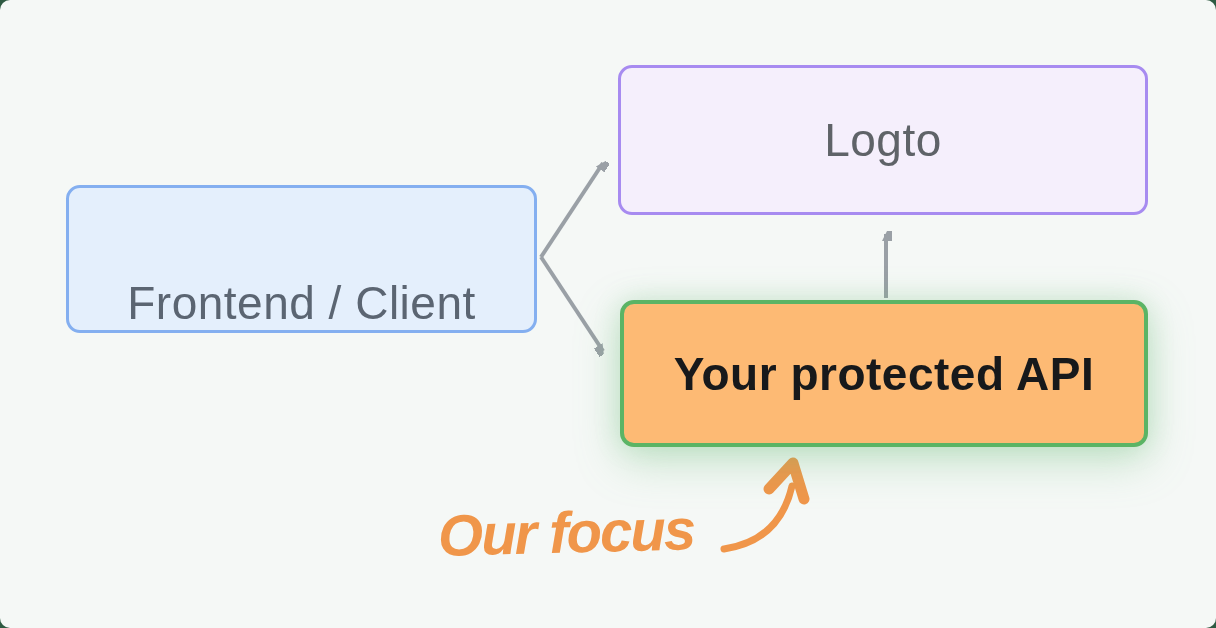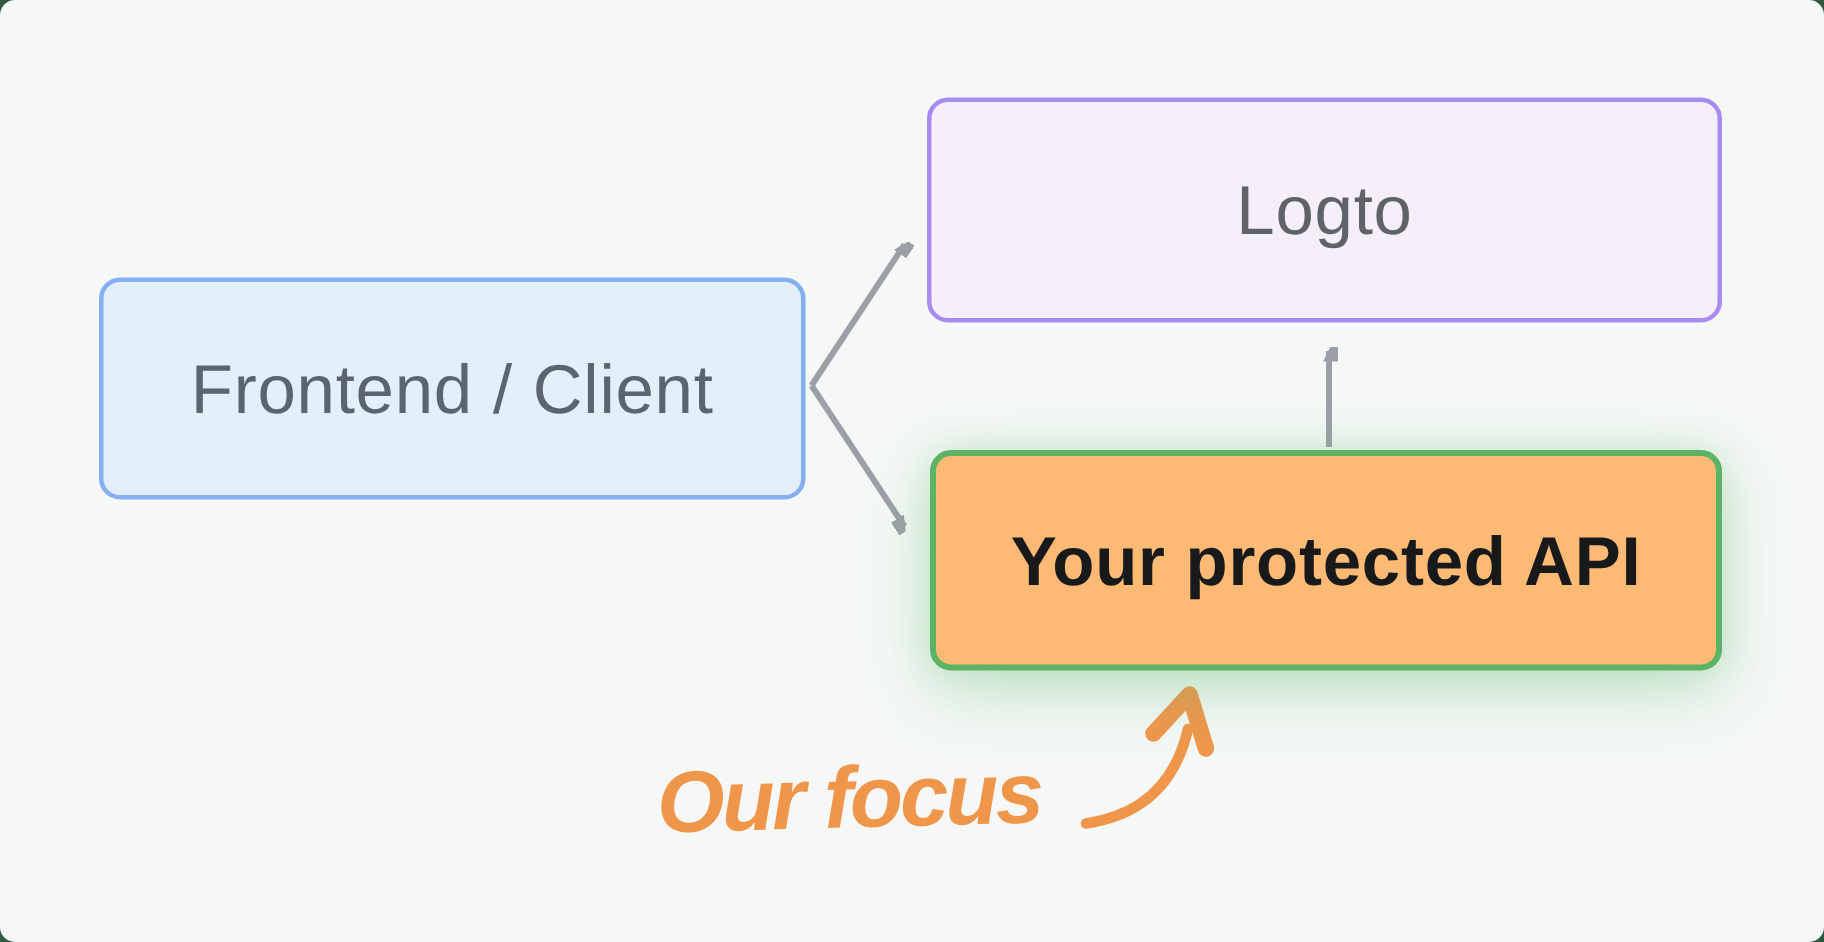--- a/index.html
+++ b/index.html
@@ -24,20 +24,21 @@
     border-radius: 14px;
     box-sizing: border-box;
     font-size: 46px;
     letter-spacing: 0.5px;
   }
   .node-frontend {
     left: 66px; top: 185px; width: 471px; height: 148px;
     background: #e4effc;
     border: 3px solid #84aff0;
     color: #5b6572;
+    align-items: flex-end;
   }
   .node-logto {
     left: 618px; top: 65px; width: 530px; height: 150px;
     background: #f5effc;
     border: 3px solid #a78bf0;
     color: #5f6368;
   }
   .node-api {
     left: 620px; top: 300px; width: 528px; height: 147px;
     background: #fdba74;

